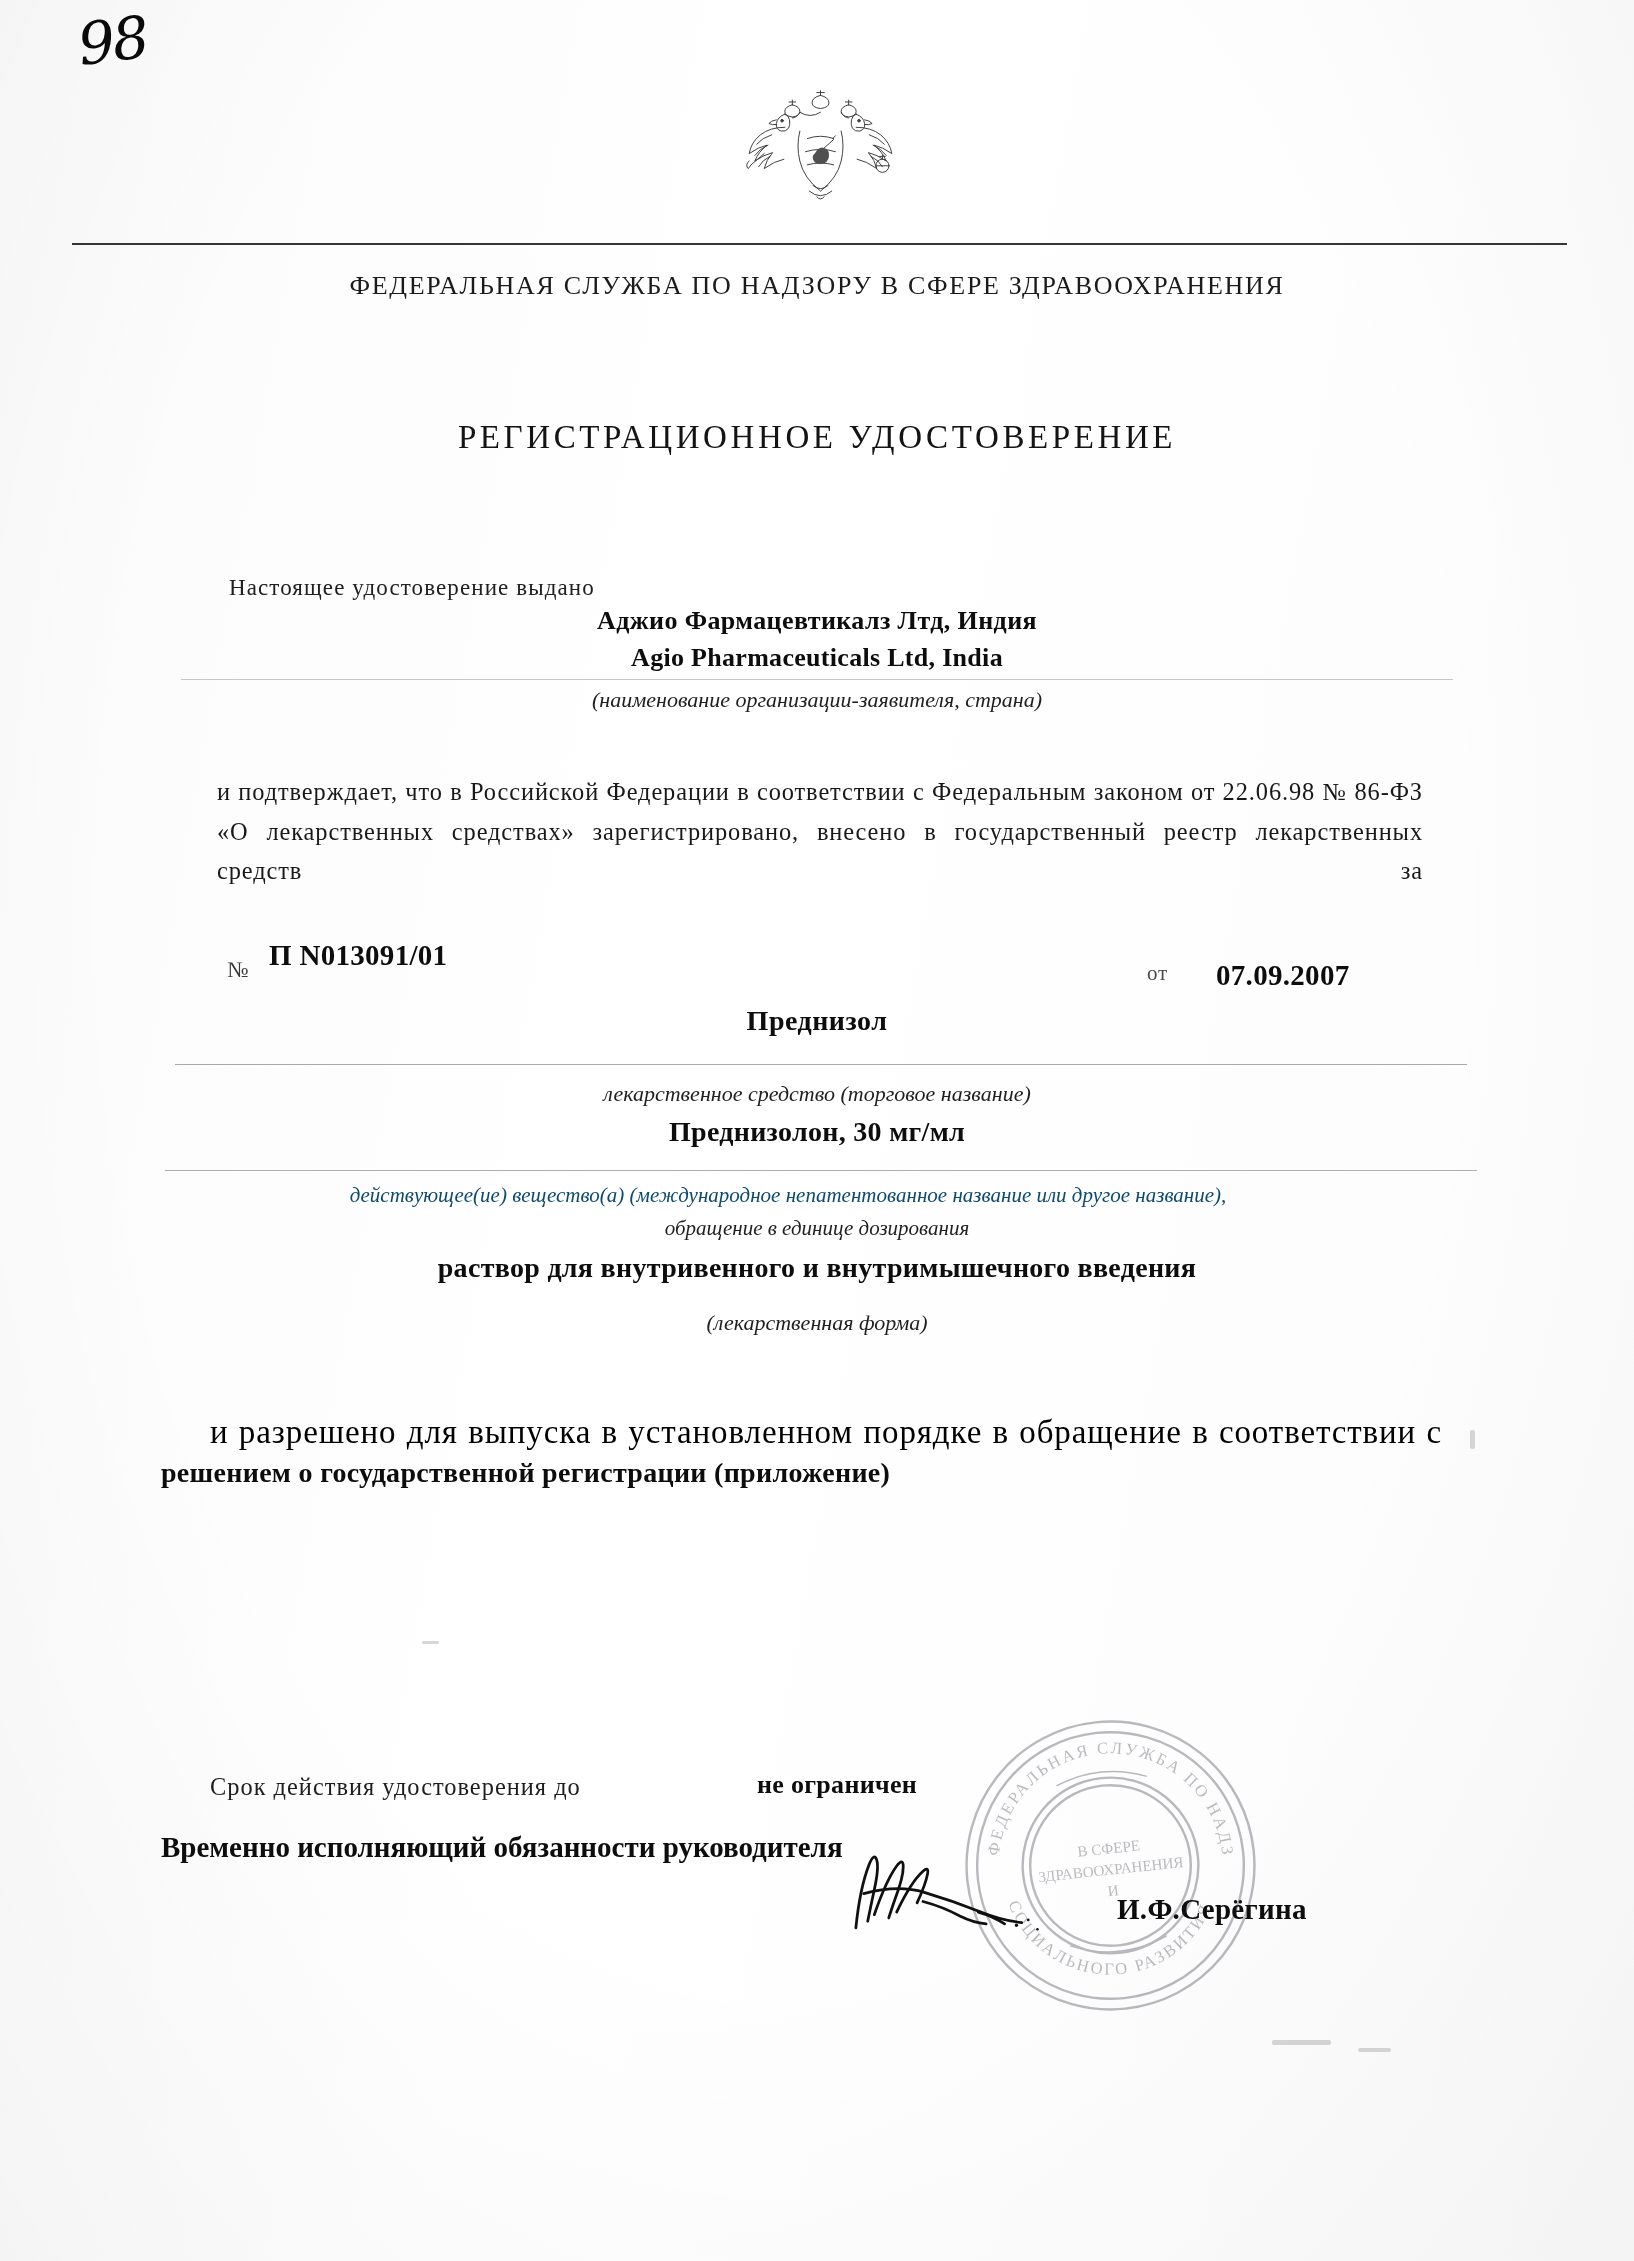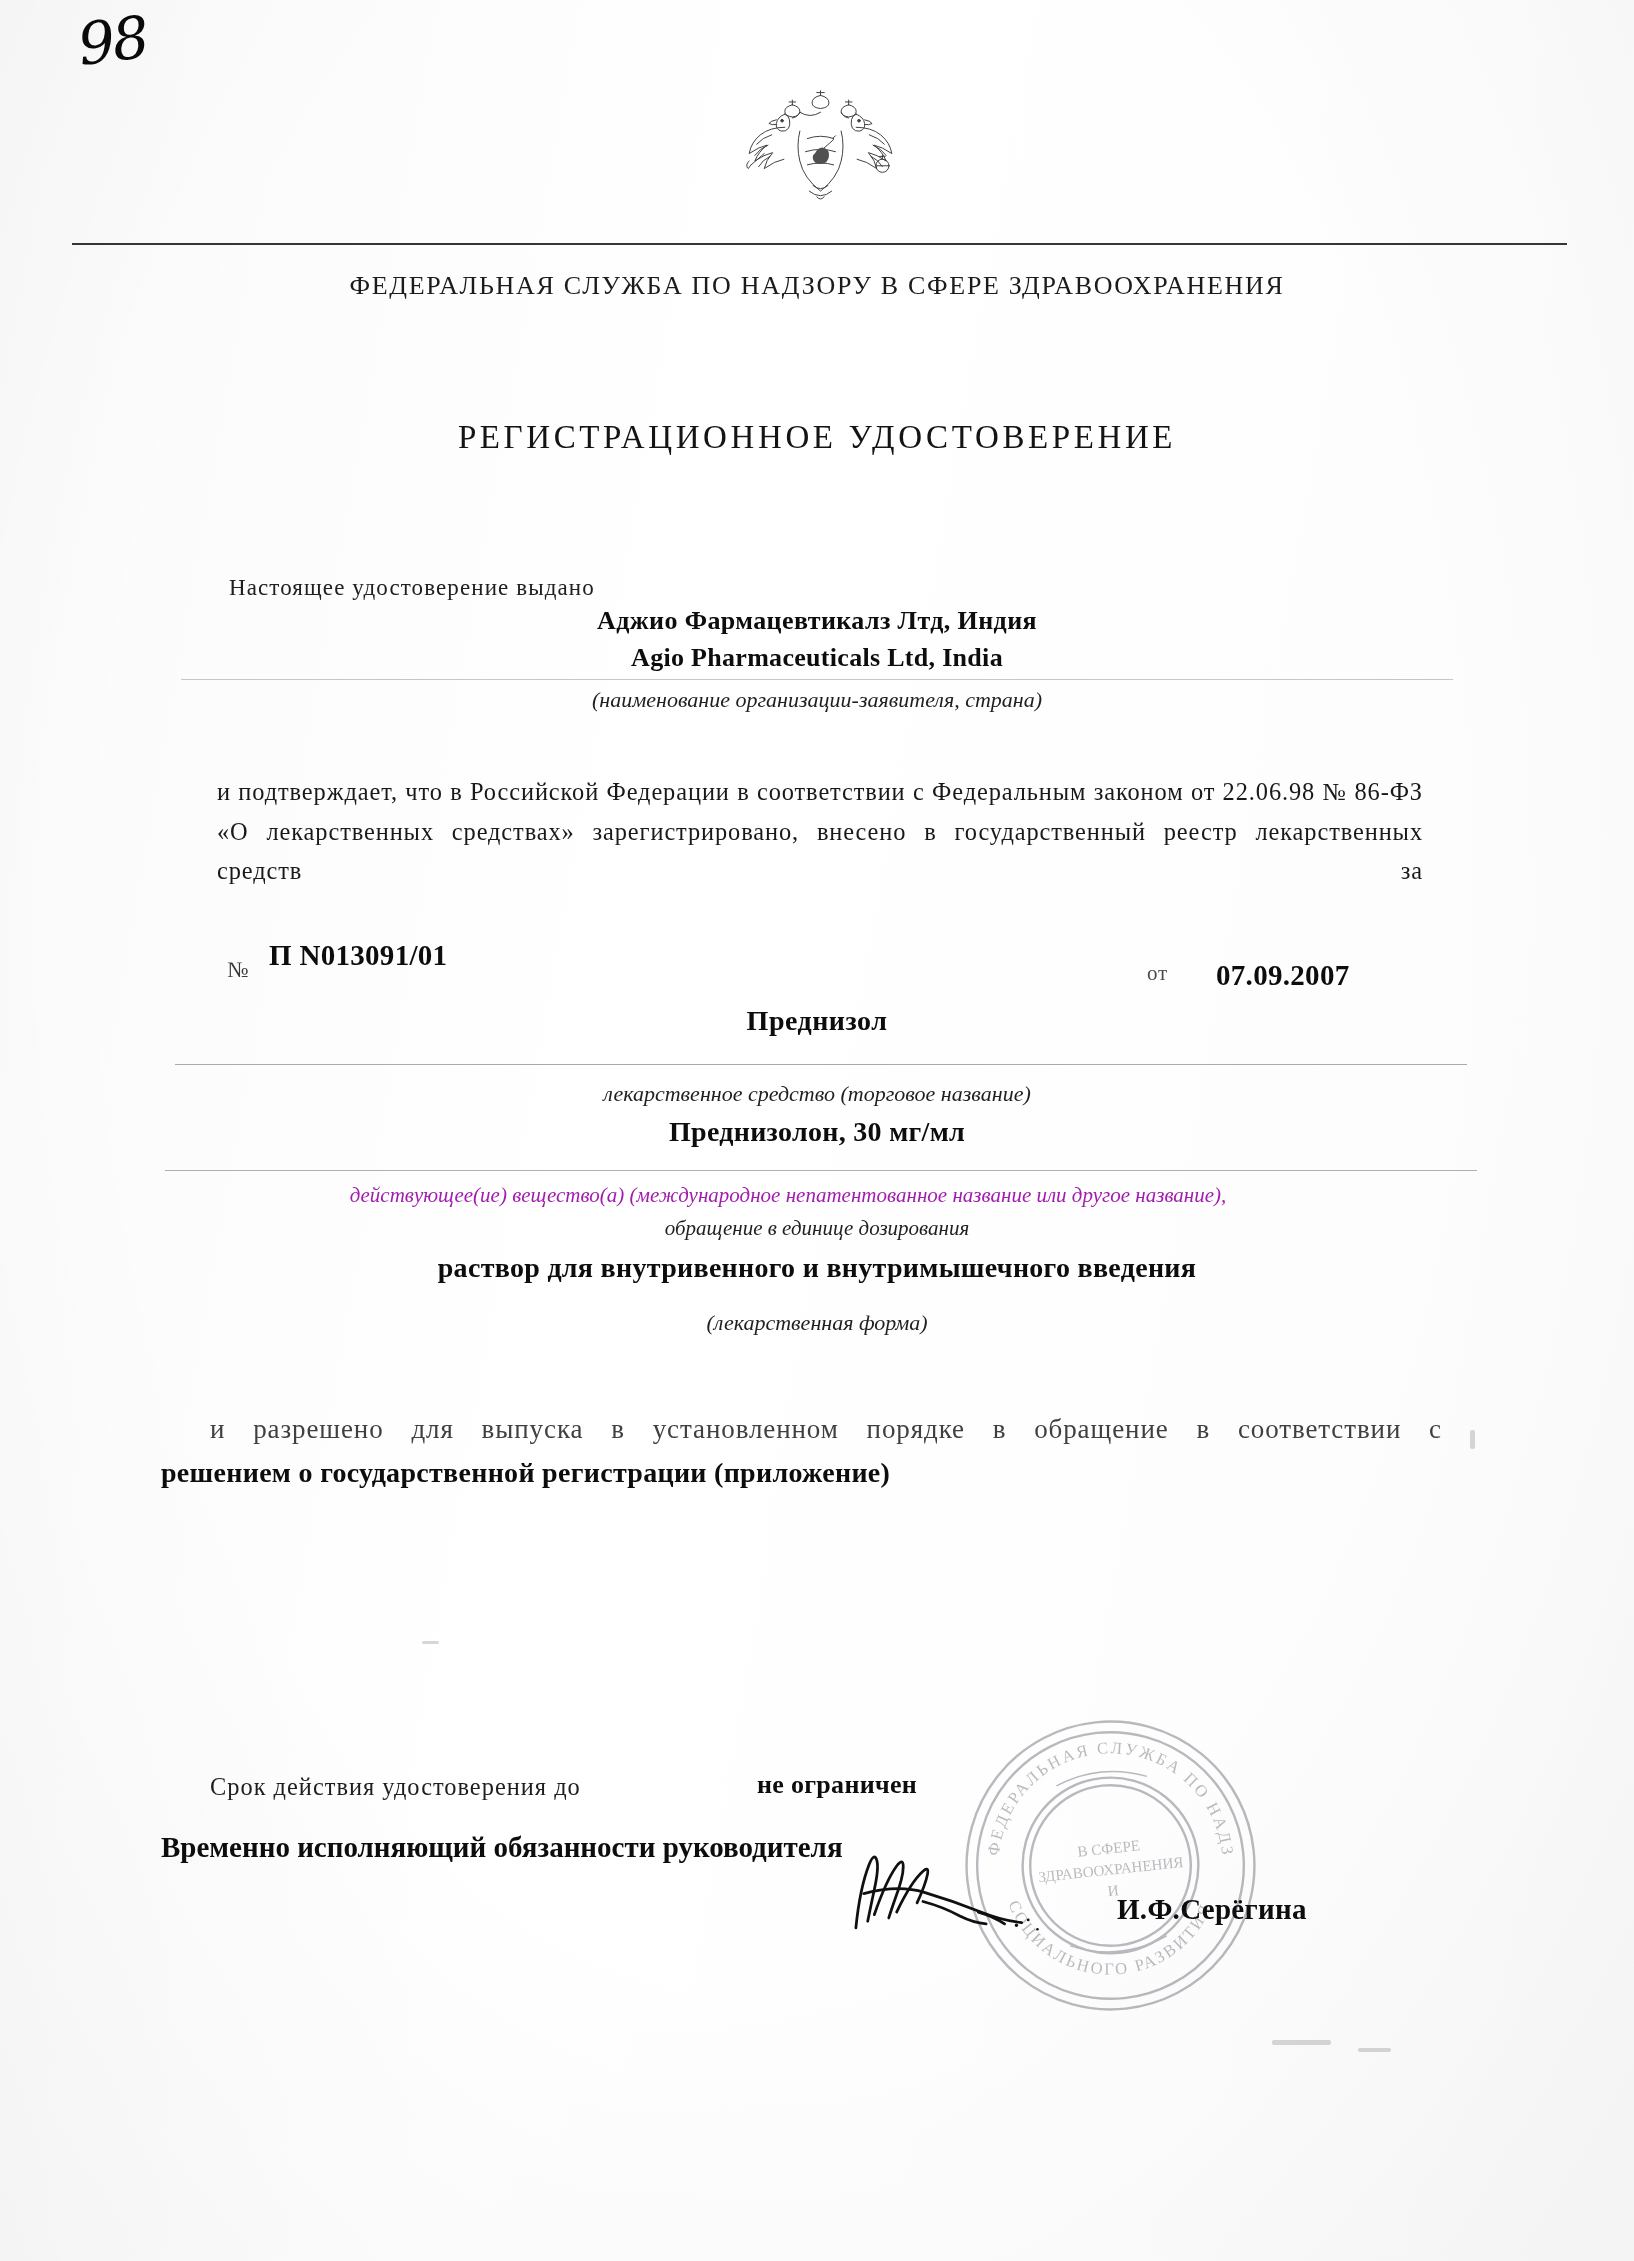--- a/index.html
+++ b/index.html
@@ -249,21 +249,21 @@
     opacity: 0.7;
   }
   .caption-substance {
     position: absolute;
     left: 0;
     top: 1183px;
     width: 1576px;
     text-align: center;
     font-size: 21px;
     font-style: italic;
-    color: #a21caf;
+    color: #0c4a6e;
   }
   .caption-substance-2 {
     position: absolute;
     left: 0;
     top: 1216px;
     width: 1634px;
     text-align: center;
     font-size: 21px;
     font-style: italic;
     color: #1f1f1f;
@@ -291,23 +291,23 @@
     font-style: italic;
     color: #1f1f1f;
   }
 
   
   .release-line {
     position: absolute;
     left: 210px;
     top: 1414px;
     width: 1232px;
-    font-size: 27px;
+    font-size: 33px;
     letter-spacing: 0.9px;
-    color: #404040;
+    color: #000000;
     text-align: justify;
     text-align-last: justify;
   }
   .release-bold {
     position: absolute;
     left: 161px;
     top: 1457px;
     font-size: 28px;
     font-weight: bold;
     letter-spacing: 0.3px;

